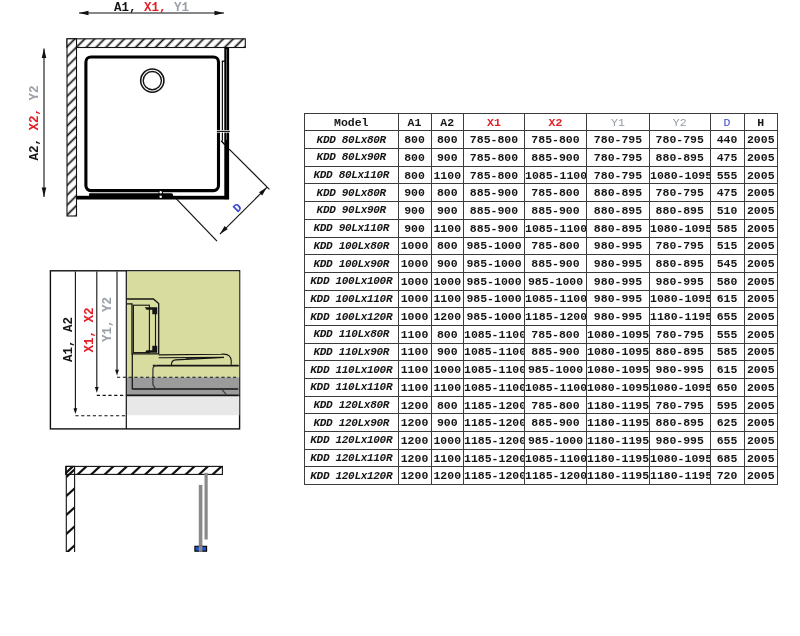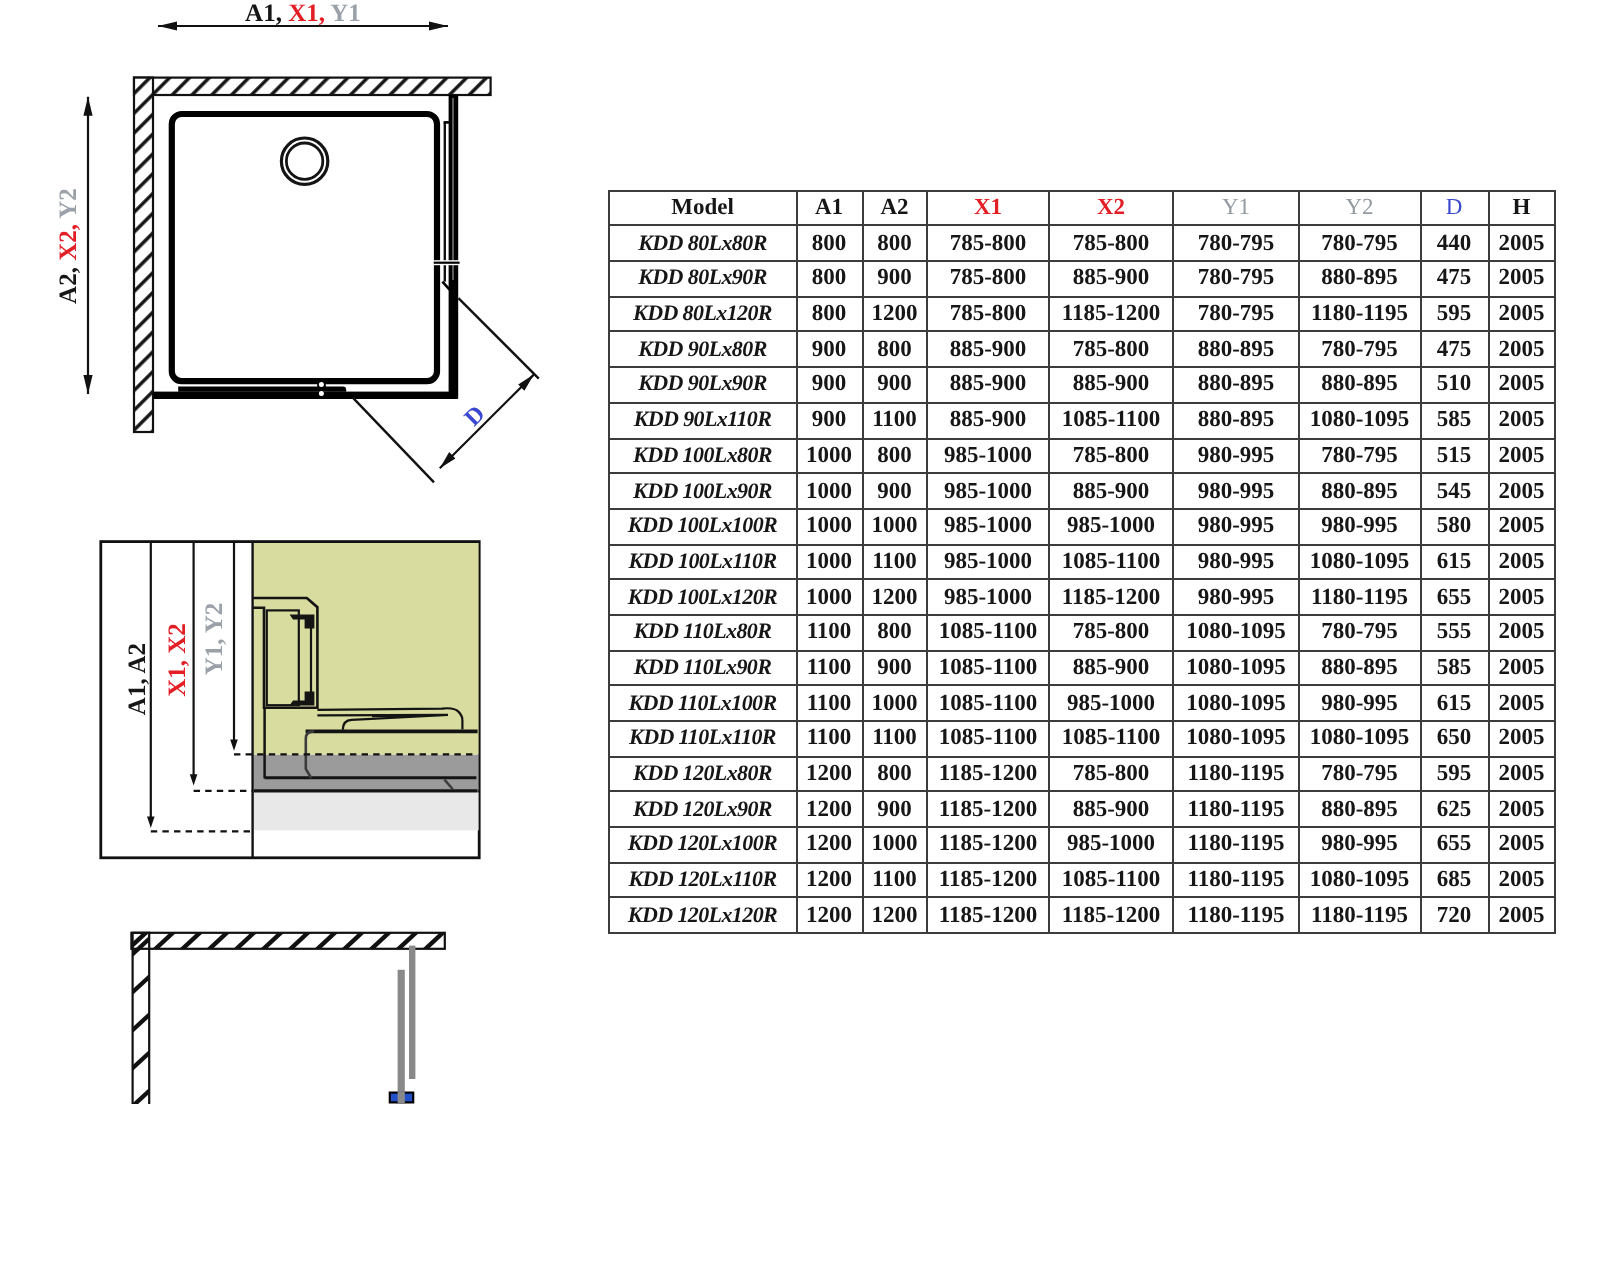--- a/index.html
+++ b/index.html
@@ -1,17 +1,17 @@
 <!DOCTYPE html>
 <html><head><meta charset="utf-8">
 <style>
 html,body{margin:0;padding:0;background:#fff;}
-#page{position:relative;width:800px;height:552px;overflow:hidden;font-family:Liberation Serif, serif;}
+#page{position:relative;width:800px;height:552px;overflow:hidden;font-family:Liberation Mono, monospace;}
 #diag{position:absolute;left:0;top:0;}
-table{position:absolute;left:304px;top:95px;border-collapse:collapse;table-layout:fixed;width:474px;}
+table{position:absolute;left:304px;top:113px;border-collapse:collapse;table-layout:fixed;width:474px;}
 td,th{border:1px solid #3c3c3c;padding:0;text-align:center;vertical-align:middle;
  font-size:11.5px;font-weight:bold;color:#161616;overflow:hidden;white-space:nowrap;height:16.7px;}
 th{height:16.4px;}
 td.m{font-style:italic;font-size:11px;letter-spacing:-0.3px;}
 th.x{color:#e31e25;}
 th.y{color:#939aa2;font-weight:normal;}
 th.d{color:#3a49cf;font-weight:normal;}
 </style></head>
 <body>
 <div id="page">
@@ -203,28 +203,28 @@
           <td>800</td>
           <td>900</td>
           <td>785-800</td>
           <td>885-900</td>
           <td>780-795</td>
           <td>880-895</td>
           <td>475</td>
           <td>2005</td>
         </tr>
 <tr>
-          <td class="m">KDD 80Lx120R</td>
-          <td>800</td>
-          <td>1200</td>
-          <td>785-800</td>
-          <td>1185-1200</td>
-          <td>780-795</td>
-          <td>1180-1195</td>
-          <td>595</td>
+          <td class="m">KDD 80Lx110R</td>
+          <td>800</td>
+          <td>1100</td>
+          <td>785-800</td>
+          <td>1085-1100</td>
+          <td>780-795</td>
+          <td>1080-1095</td>
+          <td>555</td>
           <td>2005</td>
         </tr>
 <tr>
           <td class="m">KDD 90Lx80R</td>
           <td>900</td>
           <td>800</td>
           <td>885-900</td>
           <td>785-800</td>
           <td>880-895</td>
           <td>780-795</td>

